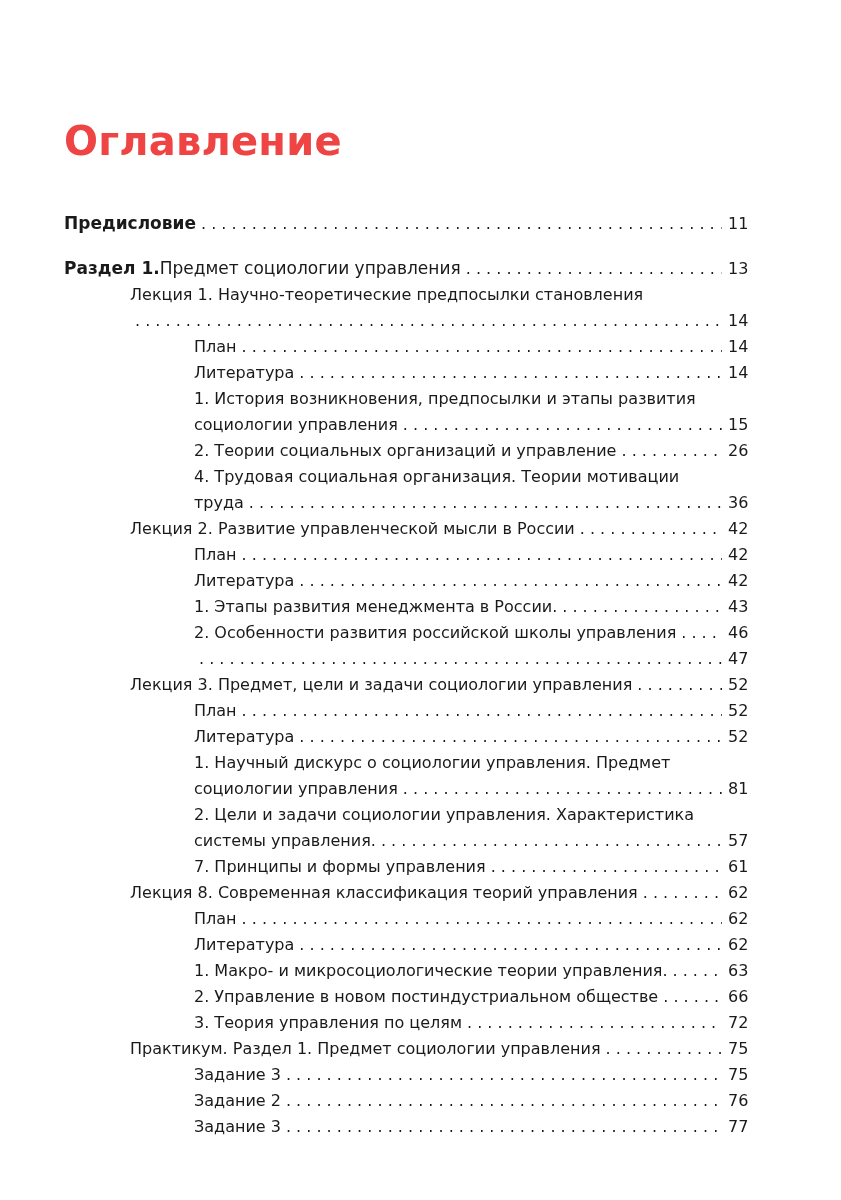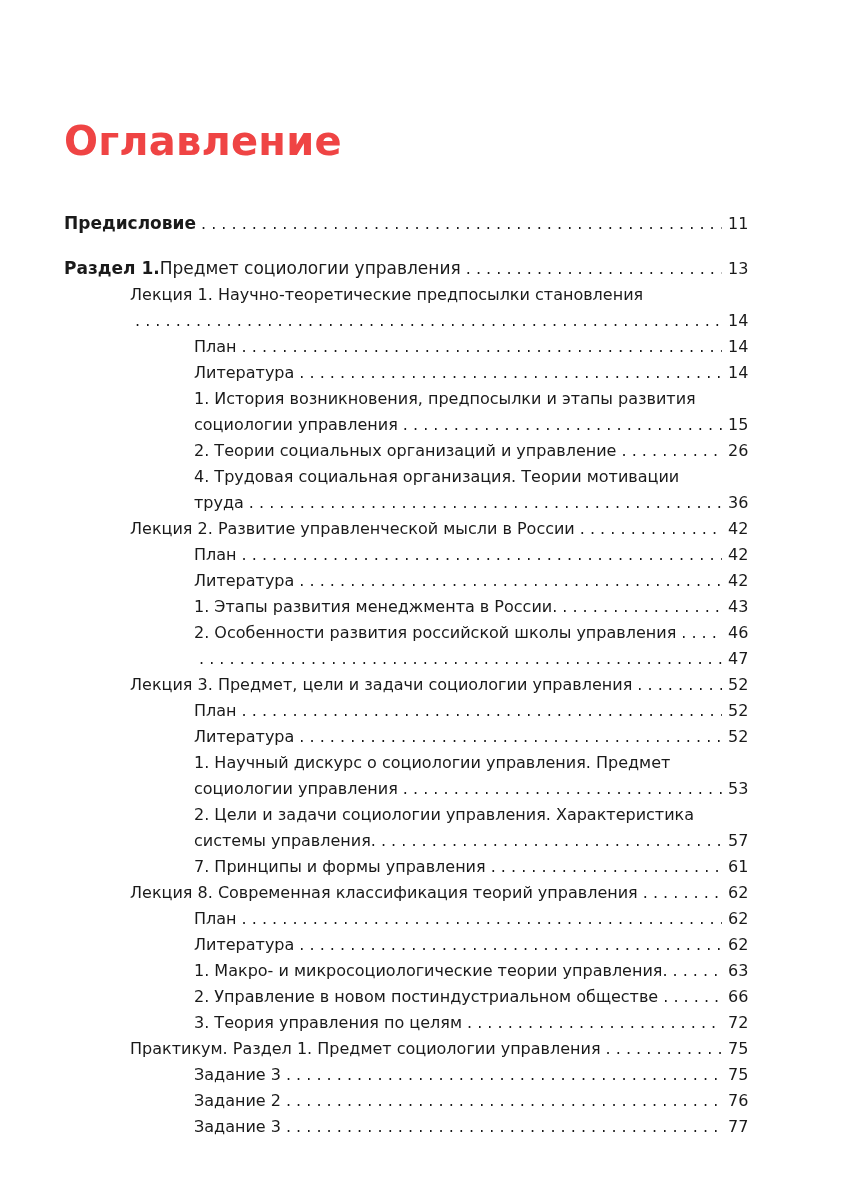--- a/index.html
+++ b/index.html
@@ -160,21 +160,21 @@
         <span class="text">Литература</span>
         <span class="leader"></span>
         <span class="page-num">52</span>
       </div>
       <div class="row indent-2">
         <span class="text">1. Научный дискурс о социологии управления. Предмет</span>
       </div>
       <div class="row indent-2">
         <span class="text">социологии управления</span>
         <span class="leader"></span>
-        <span class="page-num">53</span>
+        <span class="page-num">81</span>
       </div>
       <div class="row indent-2">
         <span class="text">2. Цели и задачи социологии управления. Характеристика</span>
       </div>
       <div class="row indent-2">
         <span class="text">системы управления.</span>
         <span class="leader"></span>
         <span class="page-num">57</span>
       </div>
       <div class="row indent-2">

